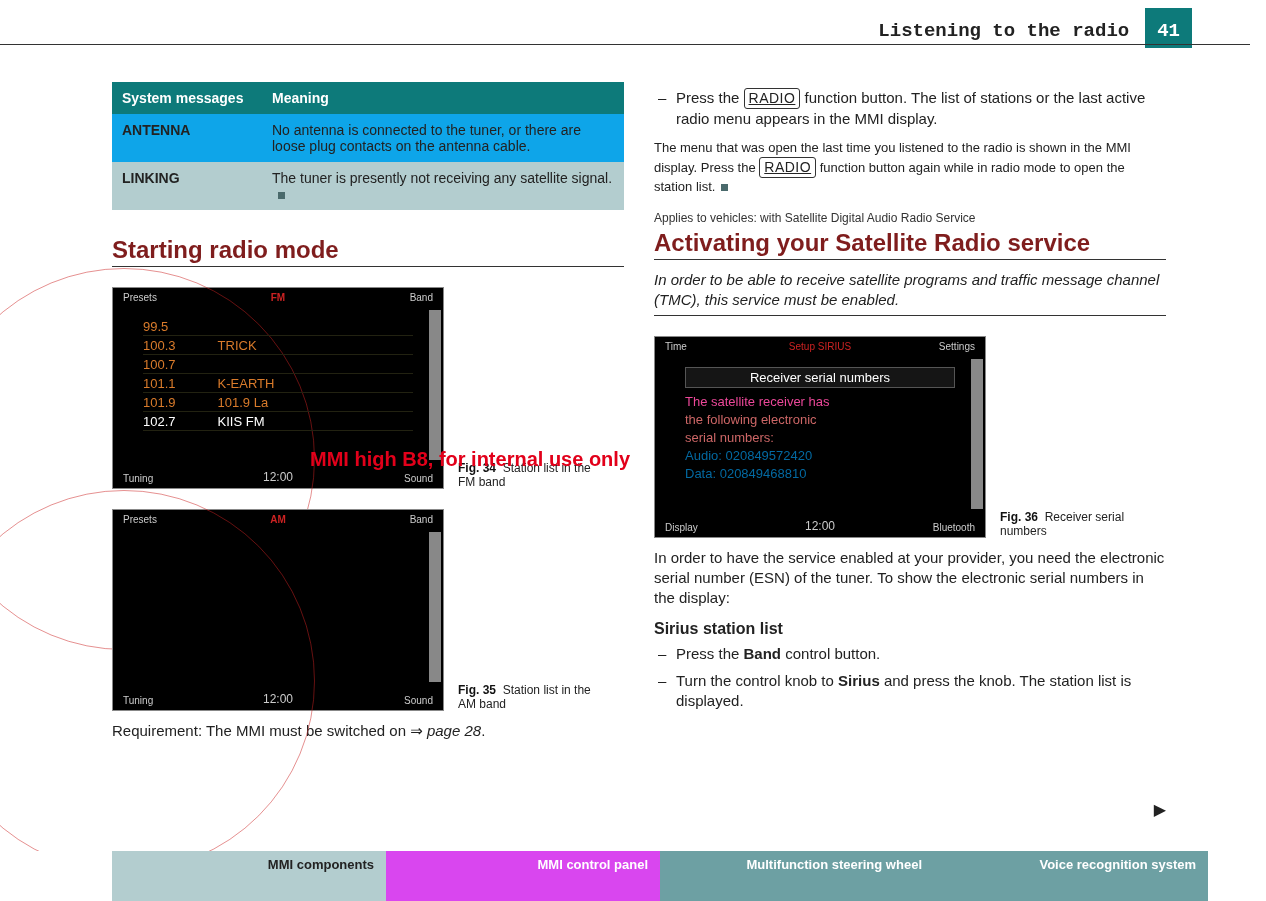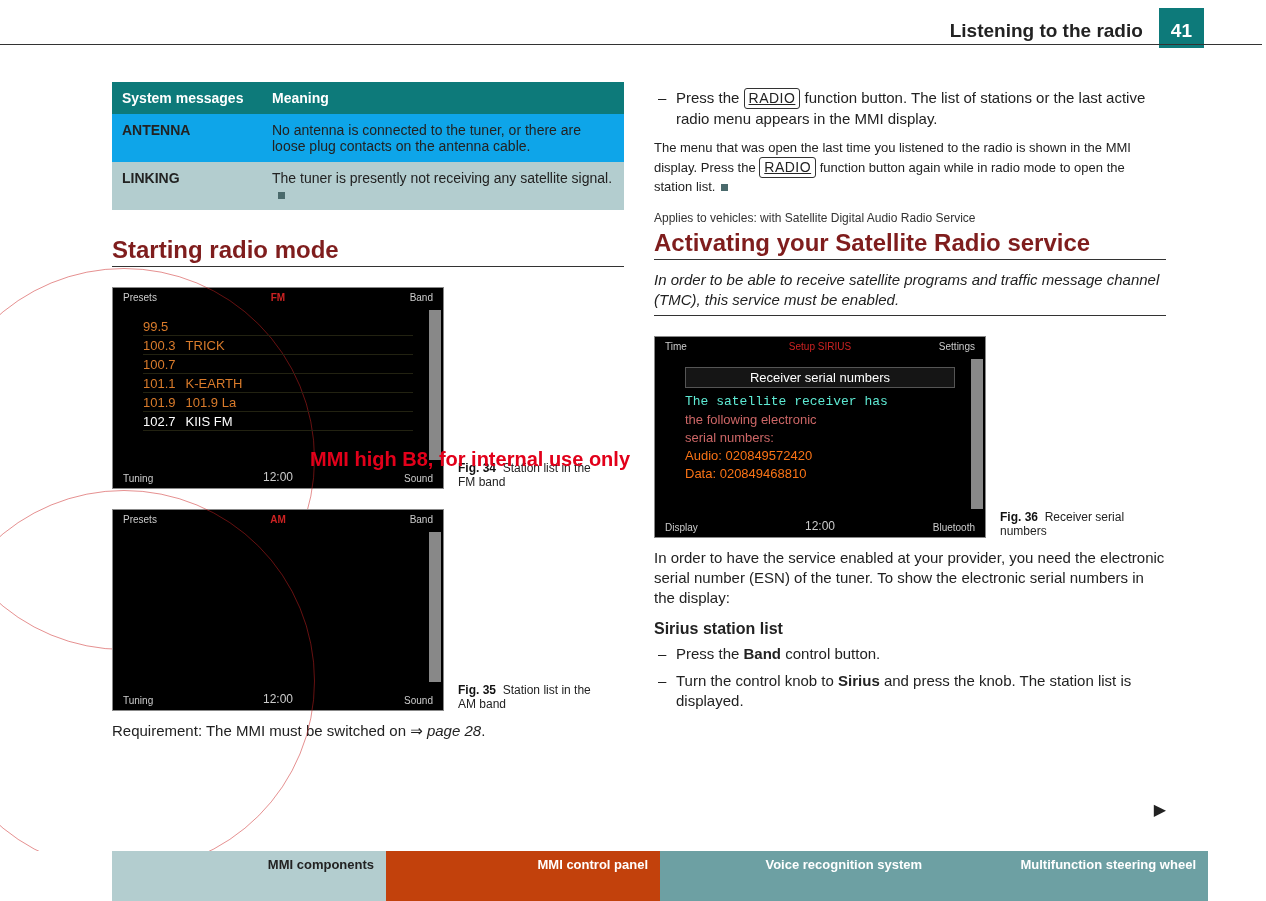--- a/index.html
+++ b/index.html
@@ -11,22 +11,23 @@
     background: #fff;
     width: 1266px;
     height: 901px;
     position: relative;
     overflow: hidden;
   }
   .top-bar {
     position: absolute;
     top: 14px;
     left: 0;
-    right: 4px;
+    right: 16px;
     height: 30px;
+    font-family: Liberation Mono, monospace;
   }
   .top-rule {
     position: absolute;
     left: 0;
     right: 0;
     top: 30px;
     border-top: 1px solid #333;
   }
   .header-right {
     position: absolute;
@@ -135,33 +136,33 @@
   .mmi .br { bottom:4px; right:10px; }
   .mmi .tc { top:4px; left:0; right:0; text-align:center; color:#c22; font-weight:bold;}
   .mmi .bc { bottom:4px; left:0; right:0; text-align:center; color:#ccc; font-size:12px;}
   .mmi .list {
     position:absolute; top:30px; left:30px; right:30px; bottom:26px;
     display:flex; flex-direction:column; gap:1px;
     font-size:13px;
   }
   .mmi .list .row { display:flex; gap:10px; color:#d97b2b; border-bottom:1px solid #221; padding:1px 0;}
   .mmi .list .row.sel { color:#fff; }
-  .mmi .list .row .name { color:#d97b2b; }
+  .mmi .list .row .name { color:#d97b2b;margin-left:32px; }
   .mmi .list .row.sel .name { color:#fff; }
   .mmi .list .row.head { color:#c22; font-weight:bold; border:none;}
   .mmi .arc {
     position:absolute; left:-180px; top:-20px; width:380px; height:380px;
     border:1px solid #c22; border-radius:50%; opacity:.5;
   }
   .mmi .tag {
     position:absolute; right:2px; top:22px; height:150px; width:12px;
     background:#888; font-size:8px; writing-mode:vertical-rl;
     text-align:center; color:#222; letter-spacing:1px;
   }
-  .mmi.setup .list .row { color:#f97316; border:none; }
+  .mmi.setup .list .row { color:#0369a1; border:none; }
   .mmi.setup .box {
     border:1px solid #555; padding:2px 6px; color:#fff; margin-bottom:4px; text-align:center;
     background:#151515;
   }
 
   
   p { margin: 10px 0; font-size: 15px; line-height:1.35;}
   .intro-italic { font-style: italic; border-bottom: 1px solid #333; padding-bottom:4px; margin-bottom:10px;}
   .btn {
     display:inline-block; border:1px solid #333; border-radius:3px;
@@ -197,21 +198,21 @@
   }
   .footer .spacer { width:112px; background:#fff;}
   .footer .group { flex:1; display:flex;}
   .tab {
     flex:1;
     display:flex; align-items:flex-start; justify-content:flex-end;
     padding:6px 12px 0 0;
     color:#fff; font-weight:bold; font-size:13px;
   }
   .tab.plain   { background:#b3cdcf; color:#222;}
-  .tab.active  { background:#c2410c; }
+  .tab.active  { background:#d946ef; }
   .tab.dim     { background:#6da0a3; }
   .footer .end { width:58px; background:#fff;}
 </style>
 </head>
 <body>
 
 <div class="top-bar">
   <div class="header-right">
     <div class="header-title">Listening to the radio</div>
     <div class="page-badge">41</div>
@@ -323,21 +324,21 @@
     <div class="fig-row">
       <div class="mmi setup">
         <div class="corner tl">Time</div>
         <div class="corner tc" style="font-weight:normal;">Setup SIRIUS</div>
         <div class="corner tr">Settings</div>
         <div class="corner bl">Display</div>
         <div class="corner bc">12:00</div>
         <div class="corner br">Bluetooth</div>
         <div class="list">
           <div class="box">Receiver serial numbers</div>
-          <div class="row" style="color:#5eead4;font-family:Liberation Mono, monospace;">
+          <div class="row" style="color:#ec4899;">
               <span>The satellite receiver has</span>
             </div>
           <div class="row" style="color:#c66;">
               <span>the following electronic</span>
             </div>
           <div class="row" style="color:#c66;">
               <span>serial numbers:</span>
             </div>
           <div class="row">
               <span>Audio: 020849572420</span>
@@ -365,17 +366,17 @@
     </ul>
     <div class="cont-arrow">▶</div>
   </div>
 </div>
 
 <div class="footer">
   <div class="spacer"></div>
   <div class="group">
     <div class="tab plain">MMI components</div>
     <div class="tab active">MMI control panel</div>
+    <div class="tab dim">Multifunction steering wheel</div>
     <div class="tab dim">Voice recognition system</div>
-    <div class="tab dim">Multifunction steering wheel</div>
   </div>
   <div class="end"></div>
 </div>
 
 </body></html>

